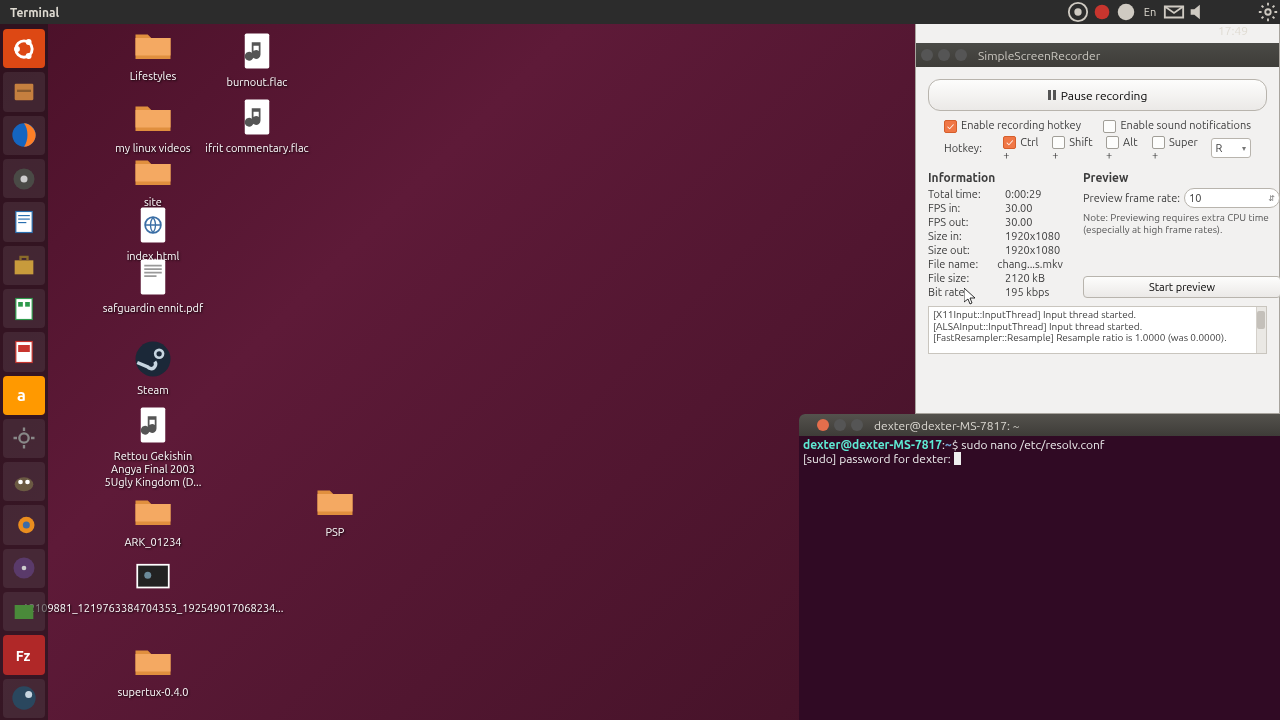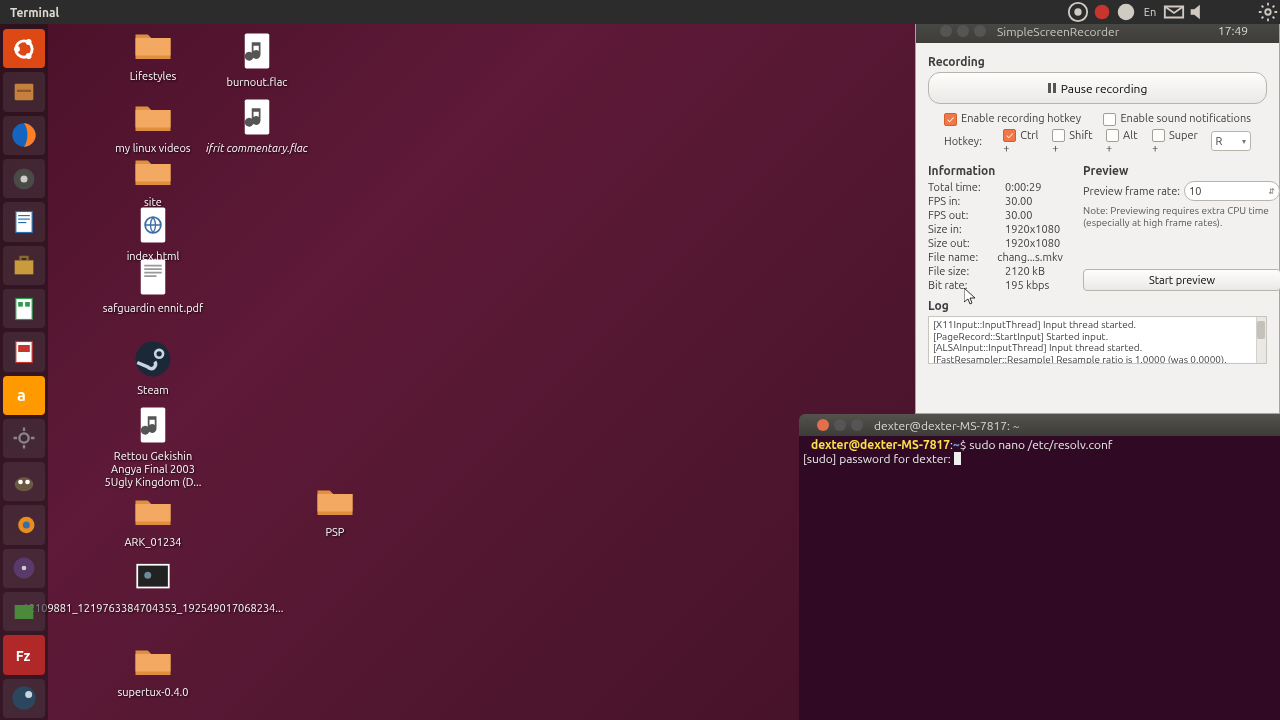--- a/index.html
+++ b/index.html
@@ -21,21 +21,21 @@
 .desktop { position: absolute; top: 24px; left: 48px; right: 0; bottom: 0; }
 .desktop-icon { position: absolute; width: 110px; display: flex; flex-direction: column; align-items: center; text-align: center; color: #fff; font-size: 11px; text-shadow: 1px 1px 2px rgba(0,0,0,0.8); cursor: default; }
 .desktop-icon .glyph { width: 42px; height: 42px; margin-bottom: 4px; display: flex; align-items: center; justify-content: center; }
 .desktop-icon .lbl { line-height: 1.2; }
 
 
 .cursor { position: absolute; width: 12px; height: 18px; z-index: 200; }
 
 
 .ssr { position: absolute; top: 18px; right: 0; width: 365px; height: 396px; background: #f2f1f0; border: 1px solid #a8a49e; font-size: 11px; color: #3c3c3c; z-index: 30; }
-.ssr-titlebar { height: 24px; background: linear-gradient(#4a4a46, #3e3d39); display: flex; align-items: center; padding: 0 24px; color: #cac7c0; font-size: 12px; }
+.ssr-titlebar { height: 24px; background: linear-gradient(#4a4a46, #3e3d39); display: flex; align-items: center; padding: 0 5px; color: #cac7c0; font-size: 12px; margin-top: 24px; }
 .tb-btn { width: 12px; height: 12px; border-radius: 50%; margin-right: 5px; background: #555; }
 .ssr-body { padding: 8px 12px; }
 .sect-title { font-weight: bold; font-size: 12px; margin-bottom: 4px; margin-top: 4px; }
 .pause-btn { width: 100%; height: 32px; background: linear-gradient(#fdfdfc, #ebe9e7); border: 1px solid #b8b4ad; border-radius: 12px; display: flex; align-items: center; justify-content: center; font-size: 12px; margin: 4px 0 8px; }
 .hotkey-row { display: flex; align-items: center; margin: 3px 16px; font-size: 11px; gap: 10px; }
 .chk { width: 13px; height: 13px; border: 1px solid #a19e97; border-radius: 2px; display: inline-flex; align-items: center; justify-content: center; background: #fdfdfc; margin-right: 4px; vertical-align: middle; }
 .chk.checked { background: #f07746; border-color: #d55e2b; color: #fff; font-size: 10px; }
 .cols { display: flex; gap: 20px; margin-top: 6px; }
 .info-grid { font-size: 11px; }
 .info-grid .row { display: flex; margin-bottom: 2px; gap: 12px; }
@@ -47,21 +47,21 @@
 .log-box { clear: both; margin-top: 6px; }
 .log-area { border: 1px solid #c9c5be; background: #fff; height: 48px; font-size: 10px; padding: 2px 4px; overflow: hidden; line-height: 1.15; position: relative; }
 .log-area .scroll-trough { position: absolute; right: 0; top: 0; bottom: 0; width: 10px; background: #eae8e4; border-left: 1px solid #d4d0ca;}
 .log-area .scroll-thumb { position: absolute; right: 1px; width: 8px; top: 4px; height: 18px; background: #c4c0ba; border-radius: 2px;}
 .hotkey-sel { width: 44px; height: 20px; border: 1px solid #b8b4ad; background: #fff; border-radius: 3px; display: inline-flex; align-items: center; padding: 0 4px; justify-content: space-between;}
 
 
 .terminal { position: absolute; top: 414px; left: 799px; width: 481px; height: 306px; background: #300a24; z-index: 60; font-family: "Ubuntu Mono", monospace; font-size: 12px; color: #eee; border-top-left-radius: 6px; }
 .term-titlebar { height: 22px; background: linear-gradient(#54524d, #3e3c38); border-top-left-radius: 6px; display: flex; align-items: center; padding: 0 18px; color: #dcd9d2; font-size: 12px; font-family: Ubuntu, sans-serif; }
 .term-body { padding: 2px 4px; line-height: 1.15; }
-.term-body .g { color: #fde047; font-weight: bold; margin-left: 8px; }
+.term-body .g { color: #5eead4; font-weight: bold; }
 .term-body .b { color: #729fcf; font-weight: bold; }
 .term-body .cur { display: inline-block; width: 7px; height: 13px; background: #eee; vertical-align: text-bottom; }
 
 .pause-icon { display:inline-flex; margin-right:5px; gap:2px;}
 .pause-icon span { width:3px; height:10px; background:#555;}
 .tiny-arrow { font-size:8px; color:#777;}
 </style>
 </head>
 <body>
 
@@ -307,21 +307,21 @@
     </div>
     <div class="desktop-icon" style="left: 154px; top: 6px;">
       <div class="glyph">
         <svg viewBox="0 0 48 48">
           <rect x="10" y="4" width="28" height="40" fill="#fff" rx="2"></rect>
           <path d="M28 14v14a5 5 0 11-2-4V18h-6v12a5 5 0 11-2-4V14z" fill="#555"></path>
         </svg>
       </div>
       <div class="lbl">burnout.flac</div>
     </div>
-    <div class="desktop-icon" style="left: 154px; top: 72px; font-style: italic;">
+    <div class="desktop-icon" style="left: 154px; top: 72px;">
       <div class="glyph">
         <svg viewBox="0 0 48 48">
           <rect x="10" y="4" width="28" height="40" fill="#fff" rx="2"></rect>
           <path d="M28 14v14a5 5 0 11-2-4V18h-6v12a5 5 0 11-2-4V14z" fill="#555"></path>
         </svg>
       </div>
       <div class="lbl">ifrit commentary.flac</div>
     </div>
     <div class="desktop-icon" style="left: 232px; top: 456px;">
       <div class="glyph">
@@ -341,21 +341,20 @@
 </div>
 
 <div class="ssr">
   <div class="ssr-titlebar">
     <div class="tb-btn"></div>
     <div class="tb-btn"></div>
     <div class="tb-btn"></div>
     <span style="margin-left:6px;">SimpleScreenRecorder</span>
   </div>
   <div class="ssr-body">
-    <div class="sect-title">Recording</div>
     <button class="pause-btn">
       <span class="pause-icon">
           <span></span>
           <span></span>
         </span>
       <span>Pause recording</span>
     </button>
     <div class="hotkey-row">
       <label><span class="chk checked">✓</span><span>Enable recording hotkey</span></label>
       <label style="margin-left:auto;"><span class="chk"></span><span>Enable sound notifications</span></label>
@@ -420,24 +419,22 @@
             </span>
         </div>
         <div class="note">Note: Previewing requires extra CPU time (especially at high frame rates).</div>
         <button class="start-prev">
             <span>Start preview</span>
           </button>
       </div>
     </div>
 
     <div class="log-box">
-      <div class="sect-title">Log</div>
       <div class="log-area" id="log-area">
         <div>[X11Input::InputThread] Input thread started.</div>
-          <div>[PageRecord::StartInput] Started input.</div>
           <div>[ALSAInput::InputThread] Input thread started.</div>
           <div>[FastResampler::Resample] Resample ratio is 1.0000 (was 0.0000).</div>
           <div class="scroll-trough">
             <div class="scroll-thumb"></div>
           </div>
       </div>
     </div>
   </div>
 </div>
 

